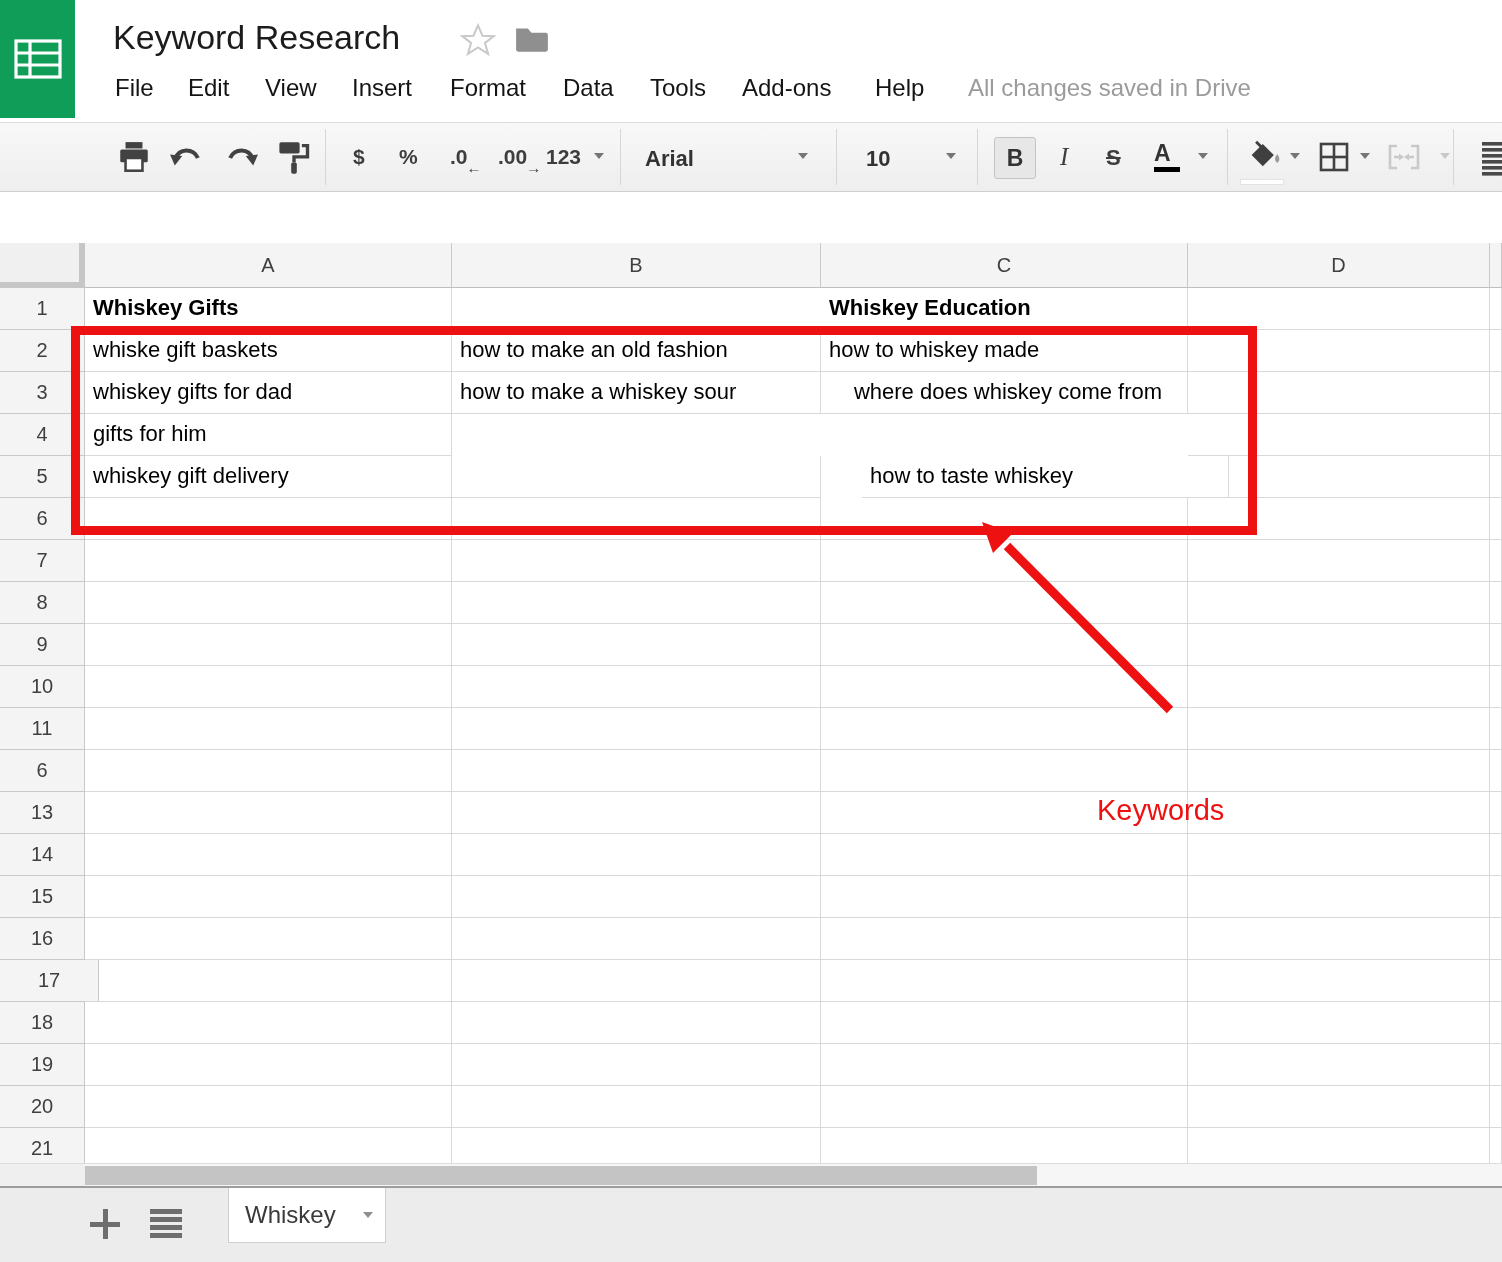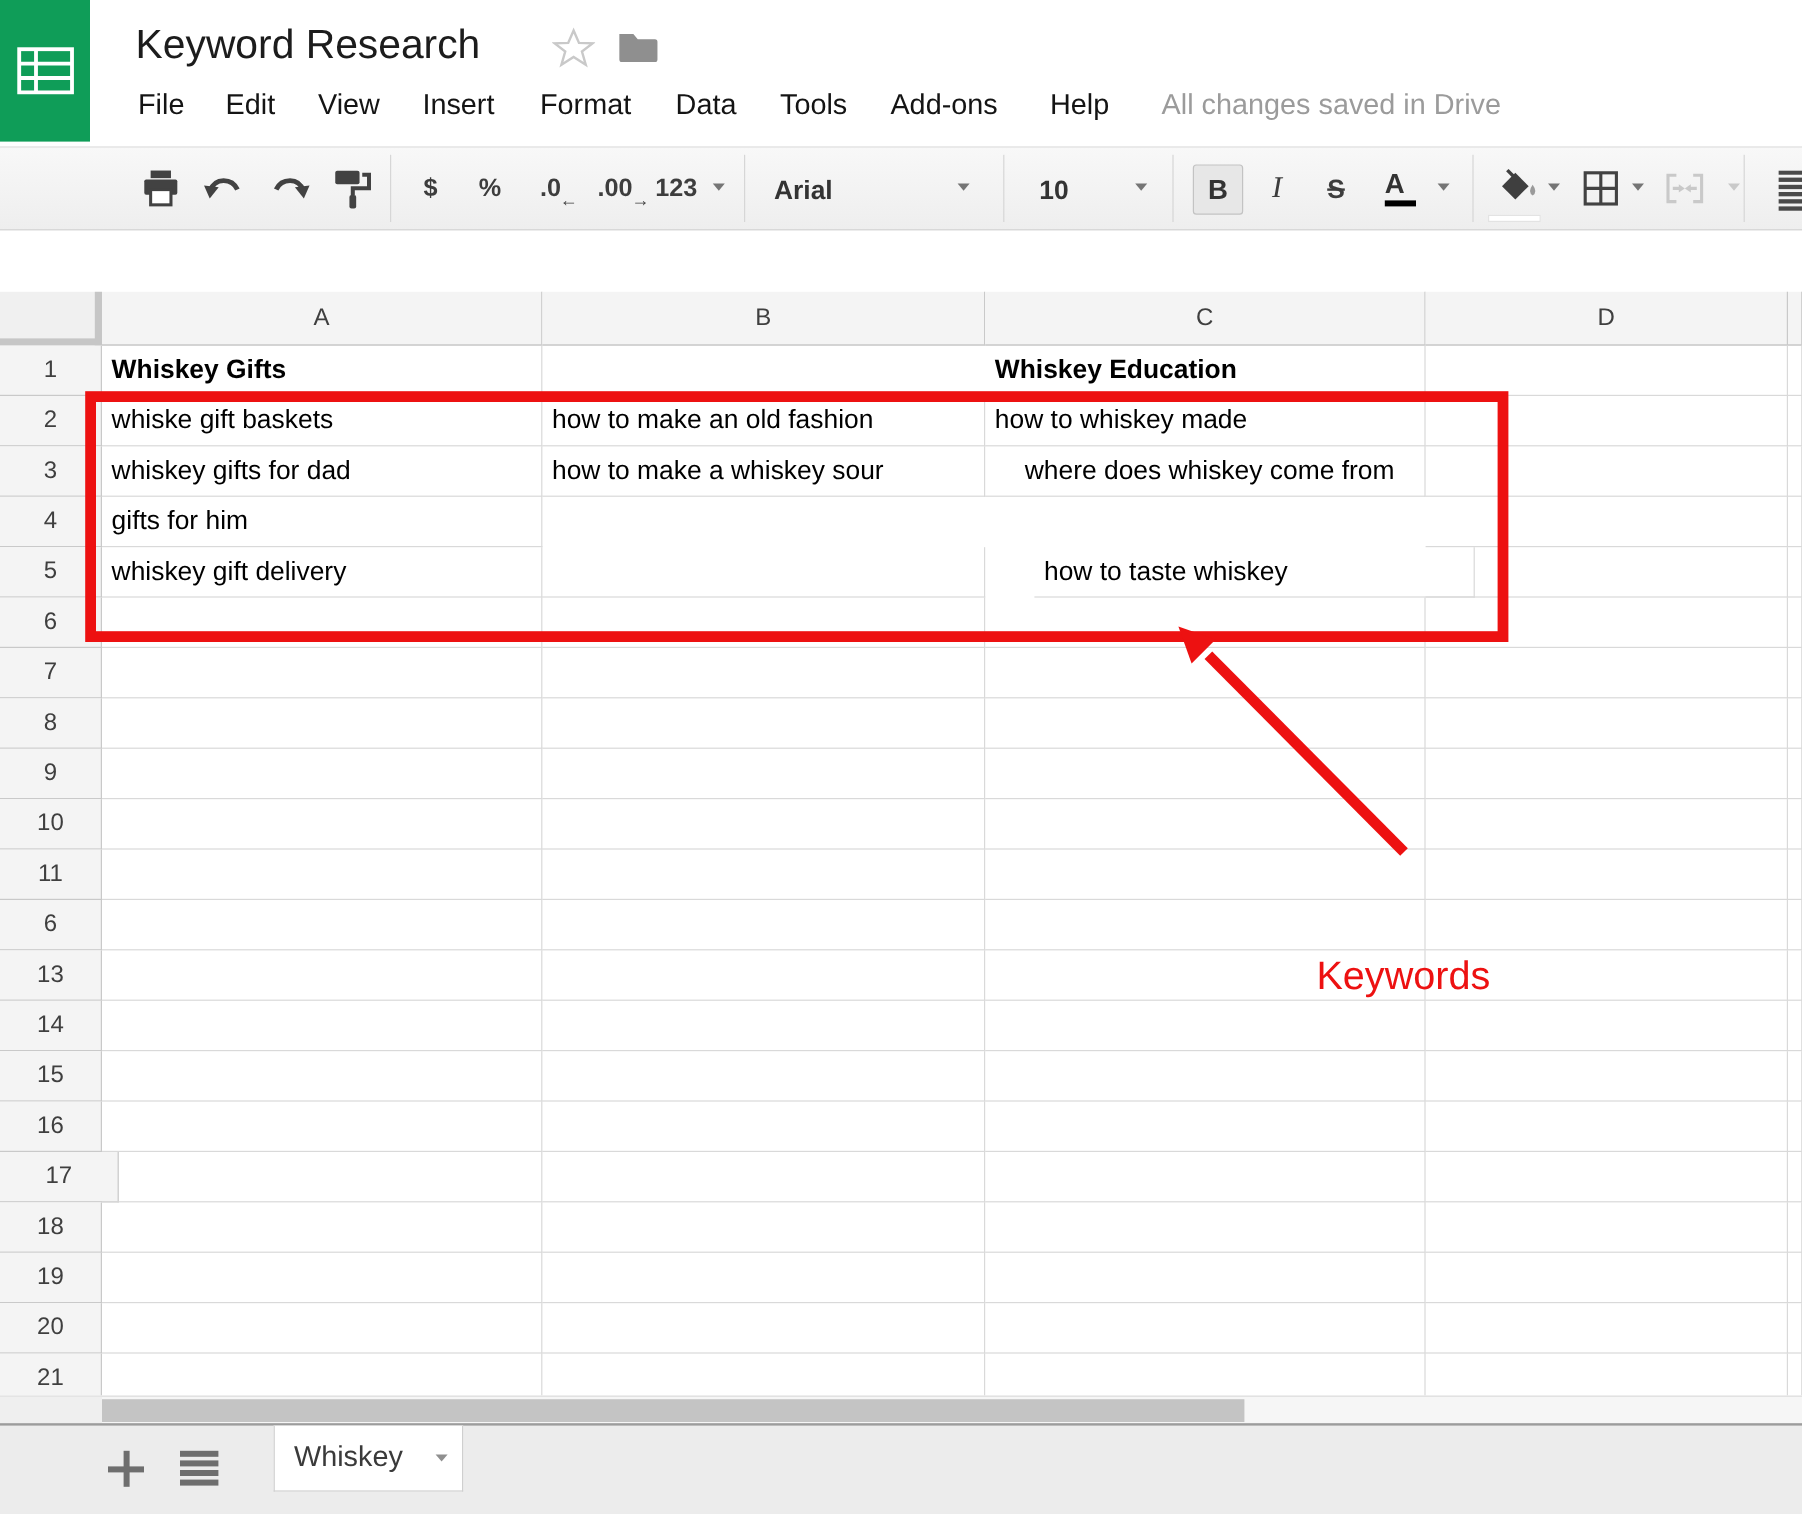--- a/index.html
+++ b/index.html
@@ -52,21 +52,21 @@
   .rowhead { border-right:1px solid #c9c9c9; border-bottom:1px solid #c9c9c9; }
   .corner  { border-right:6px solid #c6c6c6; border-bottom:6px solid #c6c6c6; background:#f0f0f0; }
   .cell { position:absolute; background:transparent; border-right:1px solid #d9d9d9; border-bottom:1px solid #d9d9d9;
           font-size:22px; line-height:40px; padding-left:8px; white-space:nowrap; color:#000; }
   .cell.bold { font-weight:bold; }
 
   
   #annotation-box { position:absolute; left:71px; top:326px; width:1186px; height:209px;
                     border:9px solid var(--red); z-index:30; pointer-events:none; }
   #annotation-arrow { position:absolute; left:955px; top:505px; z-index:30; pointer-events:none; }
-  #annotation-label { position:absolute; left:1097px; top:794px; font-size:33px; color:var(--red); z-index:30; }
+  #annotation-label { position:absolute; left:1097px; top:794px; font-size:29px; color:var(--red); z-index:30; }
 
   
   #hscroll { position:absolute; left:0; top:1163px; width:1502px; height:23px; background:#f6f6f6;
              border-top:1px solid #dcdcdc; }
   #hscroll-corner { position:absolute; left:0; top:0; width:85px; height:23px; background:#efefef; }
   #hscroll-thumb { position:absolute; left:85px; top:2px; width:952px; height:19px; background:#c4c4c4; }
   #tabbar { position:absolute; left:0; top:1186px; width:1502px; height:76px; background:#ececec;
             border-top:2px solid #9c9c9c; }
   #add-sheet { position:absolute; left:88px; top:19px; width:34px; height:34px; }
   #add-sheet div { position:absolute; background:#6e6e6e; }

